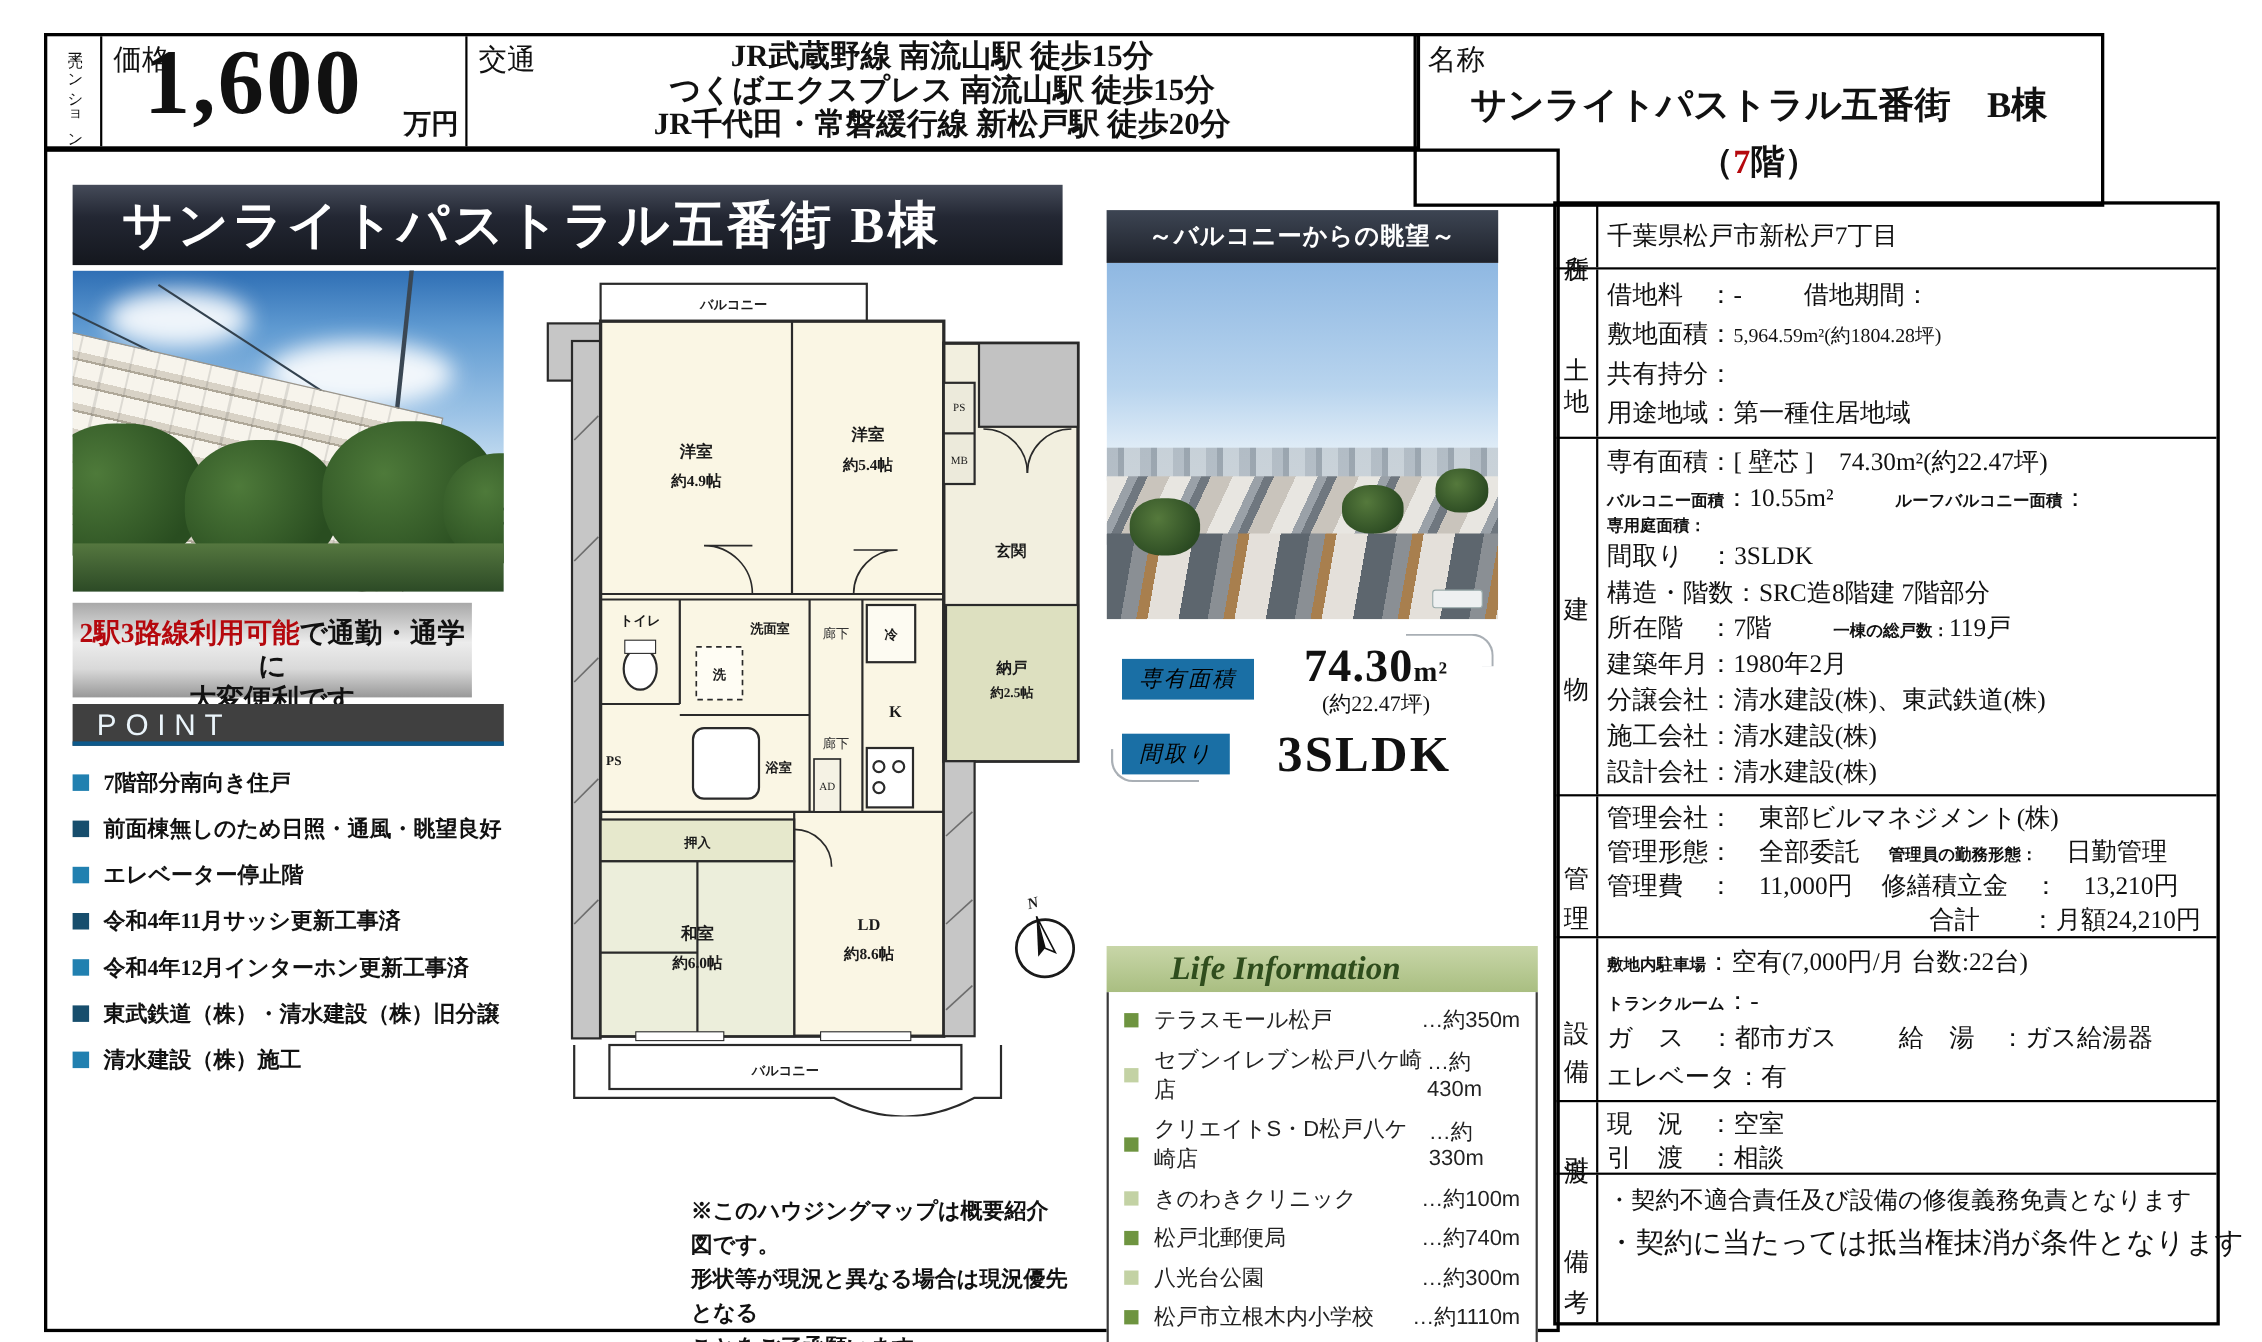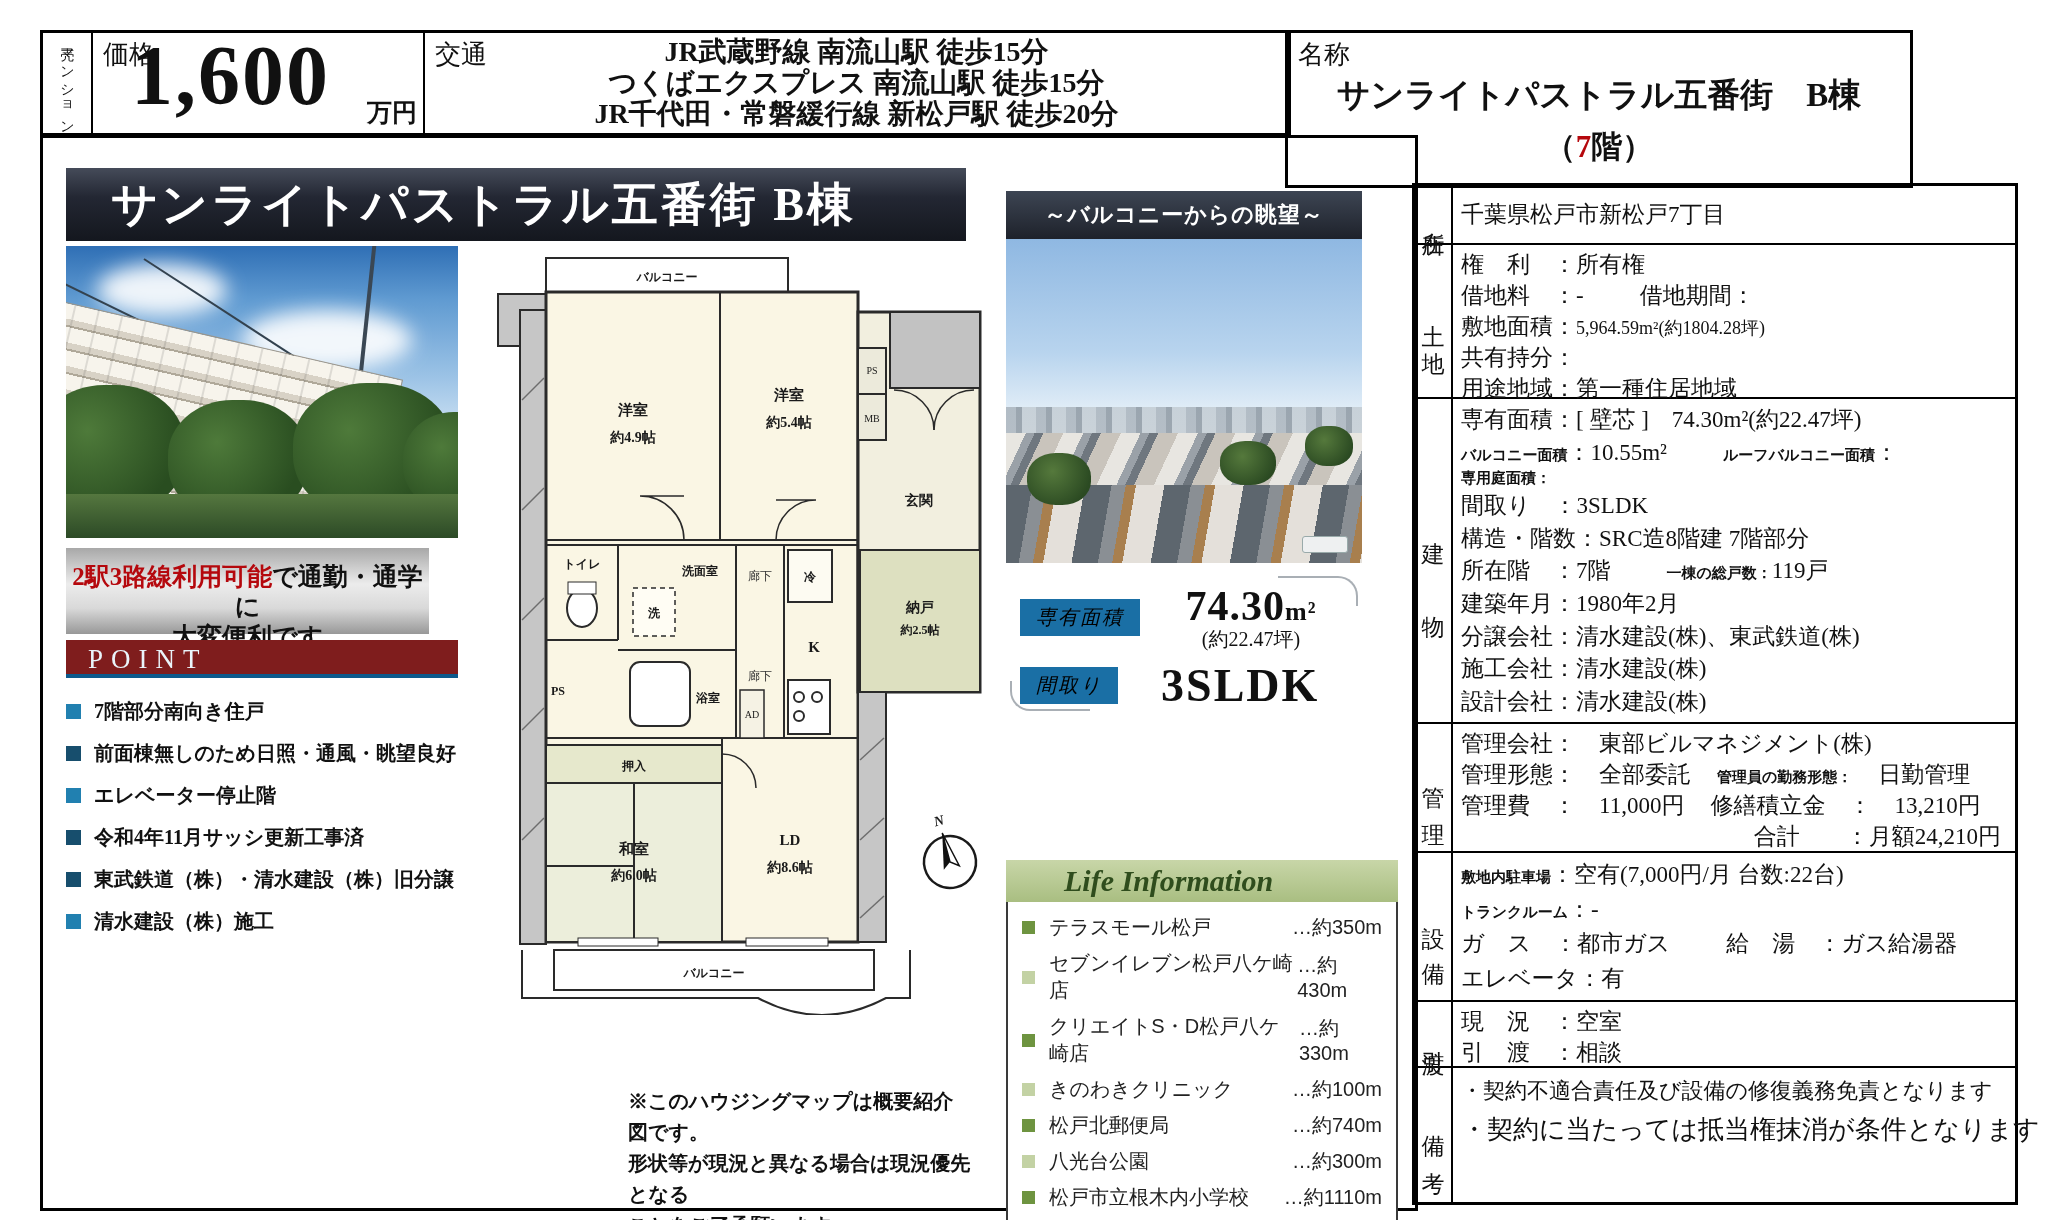--- a/index.html
+++ b/index.html
@@ -34,22 +34,22 @@
      border:1px solid #9b958a;}
   .wire{position:absolute;height:2px;background:#33424f;width:130%;}
   .pole{position:absolute;width:4px;background:#3a4754;}
   .tree{position:absolute;border-radius:46%;background:radial-gradient(circle at 35% 35%,#4e7a3a,#294d20 72%);}
   .hedge{position:absolute;bottom:0;width:100%;height:15%;background:linear-gradient(180deg,#55773f,#2c4a26);}
   
   .catch{position:absolute;left:23px;top:410px;width:363px;height:86px;text-align:center;
      background:linear-gradient(180deg,#a8a8a8 0%,#ececec 42%,#d9d9d9 70%,#989898 100%);
      font-weight:bold;font-size:25px;padding-top:14px;box-sizing:border-box;line-height:30px;}
   
-  .point-bar{position:absolute;left:23px;top:502px;width:392px;height:38px;background:#7f1d1d;border-bottom:4px solid #0d598b;
-     color:#eaf4fa;font-family:Liberation Serif, serif;font-size:27px;letter-spacing:8px;line-height:38px;
+  .point-bar{position:absolute;left:23px;top:502px;width:392px;height:38px;background:#404040;border-bottom:4px solid #0d598b;
+     color:#eaf4fa;font-family:Liberation Sans, sans-serif;font-size:27px;letter-spacing:8px;line-height:38px;
      padding-left:22px;box-sizing:border-box;}
   .point-list{position:absolute;left:23px;top:560px;width:404px;list-style:none;margin:0;padding:0;}
   .point-list li{font-size:20px;font-weight:600;margin-bottom:15px;display:flex;align-items:center;}
   .pb{display:inline-block;width:15px;height:15px;margin-right:13px;flex:0 0 15px;}
   .pb-l{background:#2180b0;} .pb-d{background:#174e6d;}
   
   .fp-wrap{position:absolute;left:415px;top:112px;width:545px;height:765px;}
   .ft{font-family:"Liberation Serif","DejaVu Serif",serif;font-size:14px;font-weight:bold;fill:#1a1a1a;text-anchor:middle;}
   .fts{font-size:12px;} .ftxs{font-size:10px;font-weight:normal;} .ftg{font-size:12px;fill:#333;}
   .ftb{font-size:15px;}
@@ -172,20 +172,24 @@
           <span class="pb pb-d"></span>
           <span>前面棟無しのため日照・通風・眺望良好</span>
         </li>
       <li>
           <span class="pb pb-l"></span>
           <span>エレベーター停止階</span>
         </li>
       <li>
           <span class="pb pb-d"></span>
           <span>令和4年11月サッシ更新工事済</span>
+        </li>
+      <li>
+          <span class="pb pb-l"></span>
+          <span>令和4年12月インターホン更新工事済</span>
         </li>
       <li>
           <span class="pb pb-d"></span>
           <span>東武鉄道（株）・清水建設（株）旧分譲</span>
         </li>
       <li>
           <span class="pb pb-l"></span>
           <span>清水建設（株）施工</span>
         </li>
     </ul>
@@ -375,21 +379,20 @@
     <div class="sec h-shozai">
       <div class="sec-lab">所在</div>
       <div class="sec-body">
         <div class="irow">千葉県松戸市新松戸7丁目</div>
       </div>
     </div>
 
     <div class="sec h-tochi">
       <div class="sec-lab vsp-m">土地</div>
       <div class="sec-body">
-        <div class="irow">権　利　：所有権</div>
         <div class="irow">
             <span>借地料　：-</span>
             <span class="g2">借地期間：</span>
           </div>
         <div class="irow">
             <span>敷地面積：</span>
             <span class="smv">5,964.59m²(約1804.28坪)</span>
           </div>
         <div class="irow">共有持分：</div>
         <div class="irow">用途地域：第一種住居地域</div>

